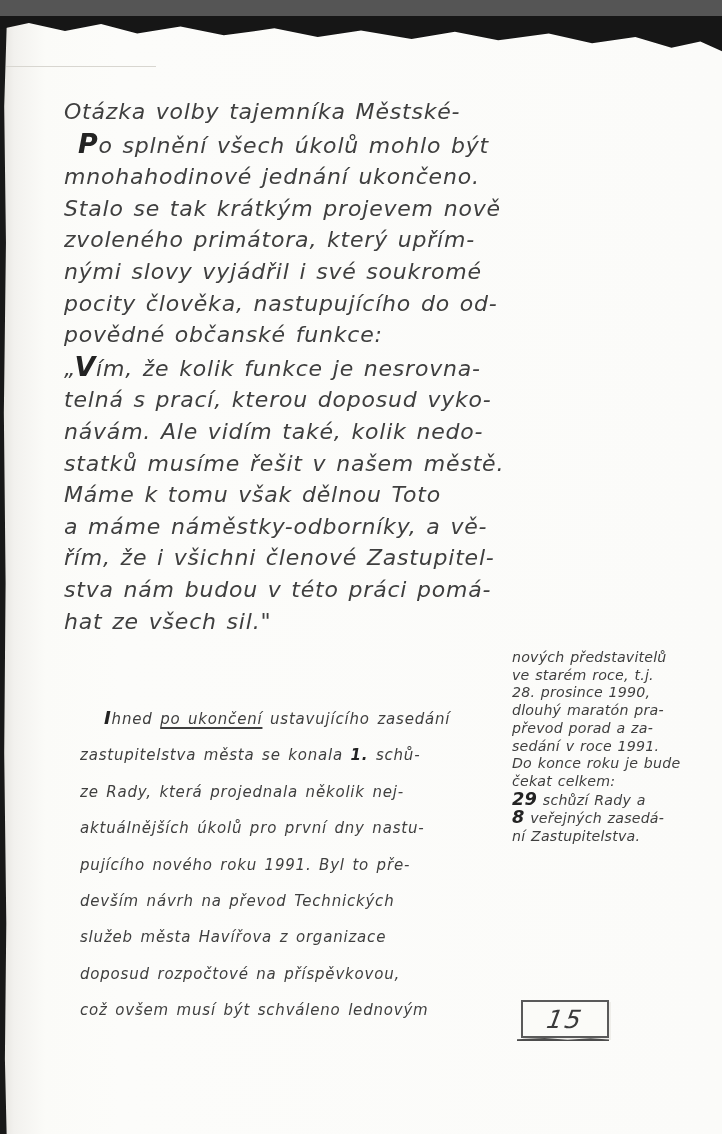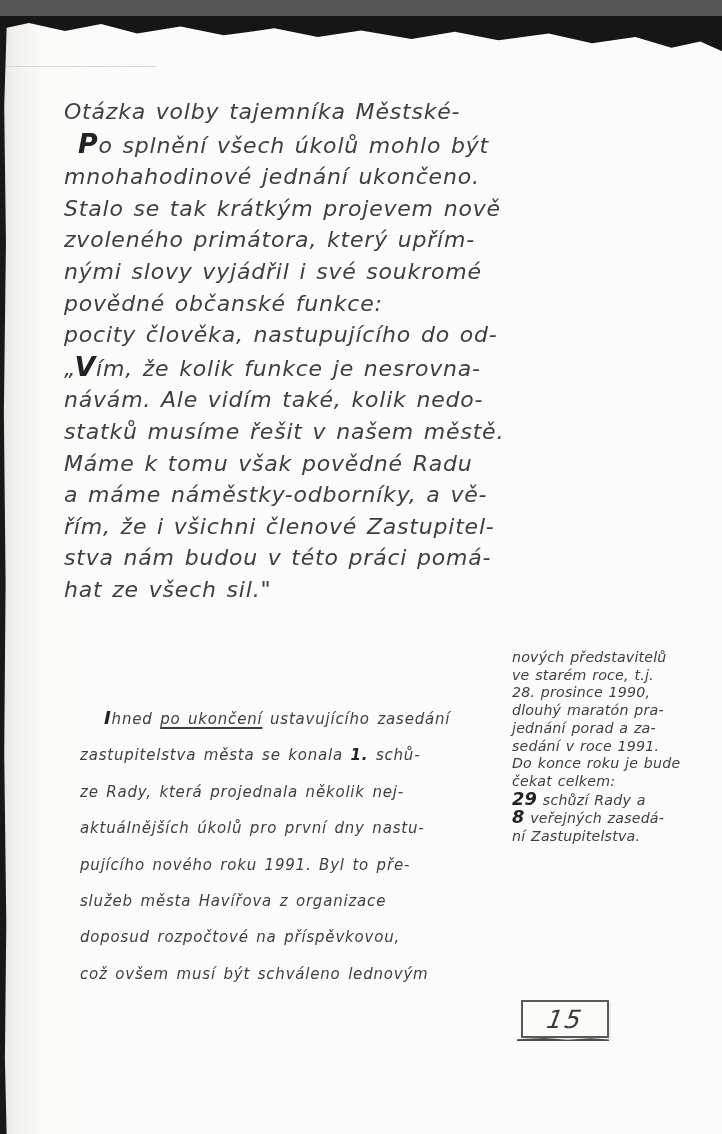--- a/index.html
+++ b/index.html
@@ -86,50 +86,52 @@
   <div class="crease"></div>
 
   <div class="hw main-block1">
     <div class="ln">Otázka volby tajemníka Městské-</div>
 
     <div class="ln indent1"><span class="initial-cap">P</span><span>o splnění všech úkolů mohlo být</span></div>
     <div class="ln">mnohahodinové jednání ukončeno.</div>
     <div class="ln">Stalo se tak krátkým projevem nově</div>
     <div class="ln">zvoleného primátora, který upřím-</div>
     <div class="ln">nými slovy vyjádřil i své soukromé</div>
+    <div class="ln">pocity člověka, nastupujícího do od-</div>
     <div class="ln">povědné občanské funkce:</div>
-    <div class="ln">pocity člověka, nastupujícího do od-</div>
 
     <div class="ln"><span class="quote-mark">„</span><span class="initial-cap">V</span><span>ím, že kolik funkce je nesrovna-</span></div>
+    <div class="ln">telná s prací, kterou doposud vyko-</div>
     <div class="ln">návám. Ale vidím také, kolik nedo-</div>
     <div class="ln">statků musíme řešit v našem městě.</div>
-    <div class="ln">Máme k tomu však povědné Radu</div>
+    <div class="ln">Máme k tomu však dělnou Toto</div>
     <div class="ln">a máme náměstky-odborníky, a vě-</div>
     <div class="ln">řím, že i všichni členové Zastupitel-</div>
     <div class="ln">stva nám budou v této práci pomá-</div>
     <div class="ln">hat ze všech sil."</div>
   </div>
 
   <div class="hw main-block2">
     <div class="ln indent2"><span class="initial-cap">I</span><span>hned </span><span class="uline">po ukončení</span><span> ustavujícího zasedání</span></div>
     <div class="ln"><span>zastupitelstva města se konala </span><span class="bold-num">1.</span><span> schů-</span></div>
     <div class="ln">ze Rady, která projednala několik nej-</div>
     <div class="ln">aktuálnějších úkolů pro první dny nastu-</div>
     <div class="ln">pujícího nového roku 1991. Byl to pře-</div>
+    <div class="ln">devším návrh na převod Technických</div>
     <div class="ln">služeb města Havířova z organizace</div>
     <div class="ln">doposud rozpočtové na příspěvkovou,</div>
     <div class="ln">což ovšem musí být schváleno lednovým</div>
   </div>
 
   <div class="hw margin-note">
     <div class="ln">nových představitelů</div>
     <div class="ln">ve starém roce, t.j.</div>
     <div class="ln">28. prosince 1990,</div>
     <div class="ln">dlouhý maratón pra-</div>
-    <div class="ln">jednání porad a za-</div>
+    <div class="ln">převod porad a za-</div>
     <div class="ln">sedání v roce 1991.</div>
     <div class="ln">Do konce roku je bude</div>
     <div class="ln">čekat celkem:</div>
     <div class="ln"><span class="bold-num">29</span><span> schůzí Rady a</span></div>
     <div class="ln"><span class="bold-num">8</span><span> veřejných zasedá-</span></div>
     <div class="ln">ní Zastupitelstva.</div>
   </div>
 
   <div class="pageno-box">
     <span class="pageno">15</span>

